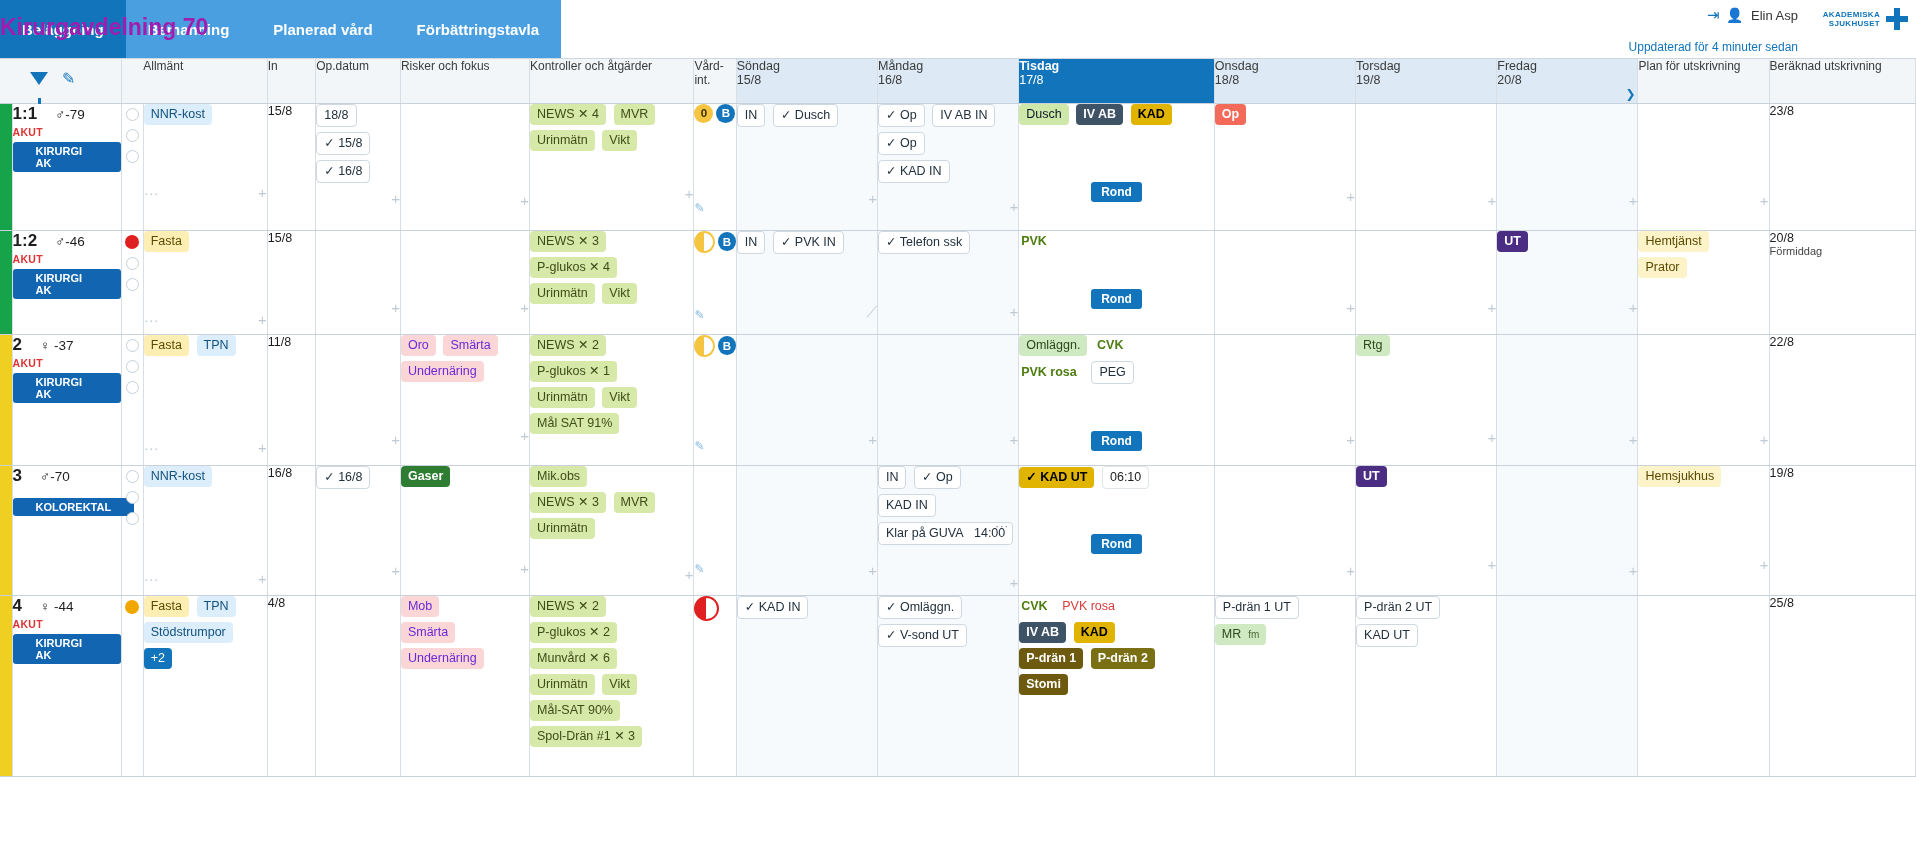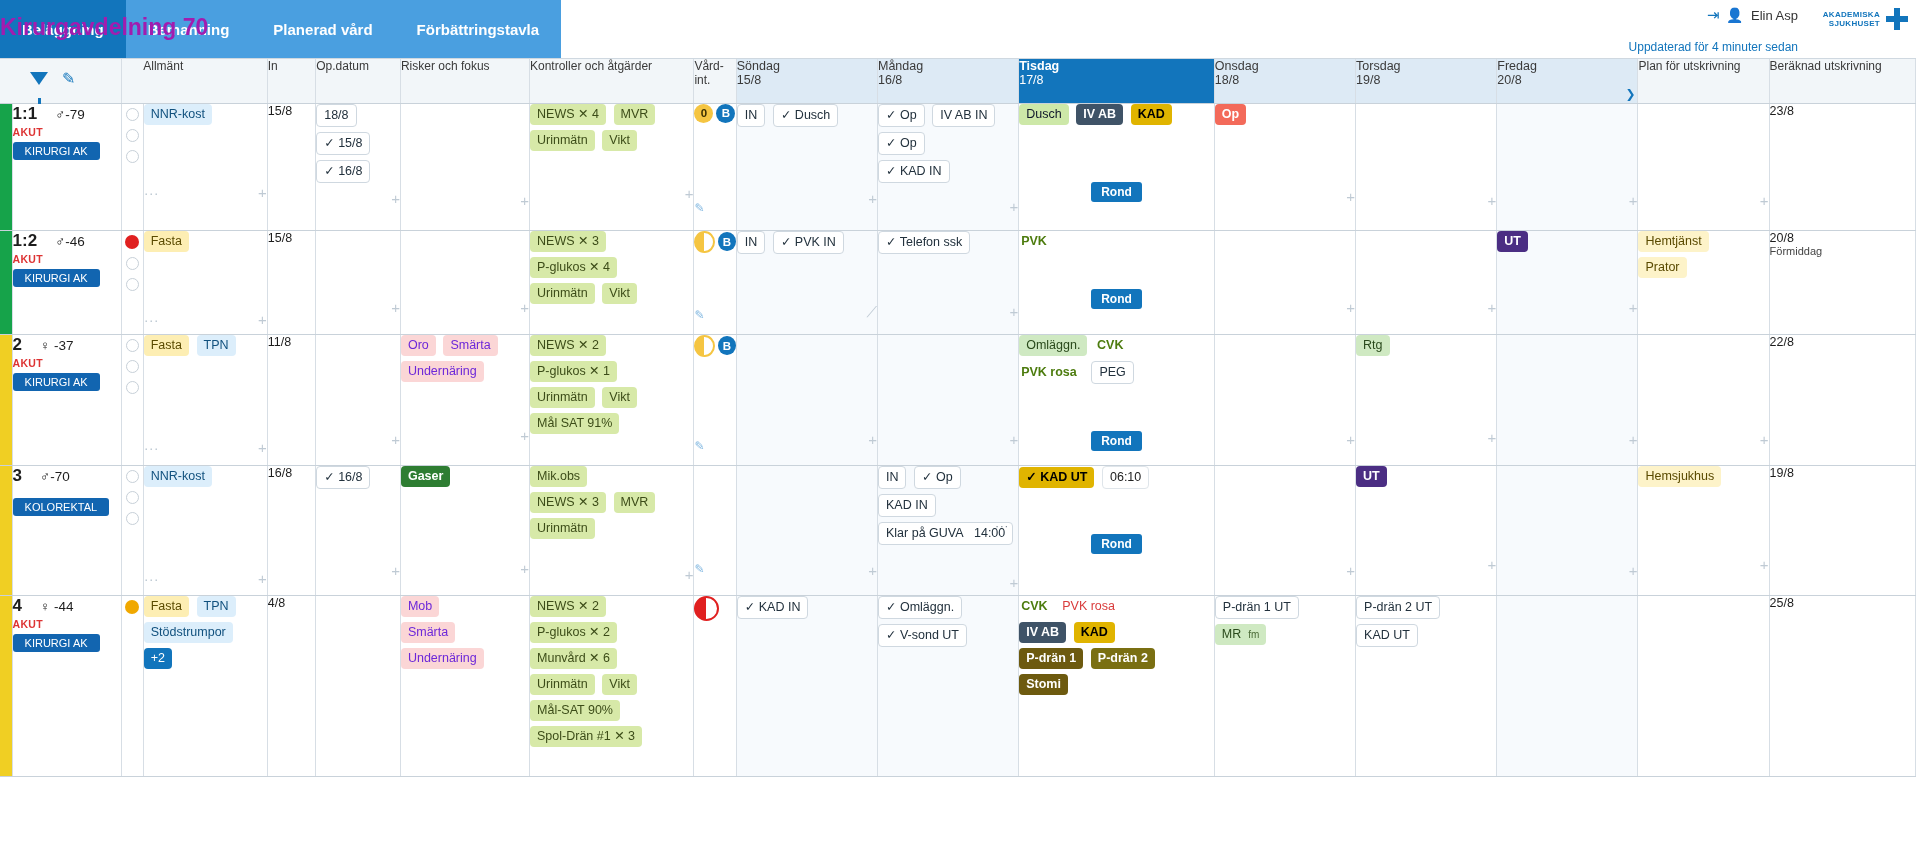--- a/index.html
+++ b/index.html
@@ -162,22 +162,22 @@
 
   .bar-green { background: #16a34a; }
   .bar-yellow { background: #f0cf23; }
   .statusbar { width: 12px; height: 100%; min-height: 40px; }
 
   .pat-id { font-size: 17px; font-weight: bold; color: #1d1d1d; display: inline-block; }
   .pat-sex { font-size: 13.5px; color: #1d1d1d; margin-left: 18px; }
   .akut { color: #d33; font-size: 10.5px; font-weight: bold; letter-spacing: .3px; margin-top: 2px; }
   .klinik {
     display: inline-block; margin-top: 4px;
-    background: #1265b0; color: #fff; font-size: 11px; font-weight: normal;
-    padding: 3px 12px; border-radius: 3px;
+    background: #1265b0; color: #fff; font-size: 11px; font-weight: bold;
+    padding: 3px 23px; border-radius: 3px;
   }
   .dotcol { display: flex; flex-direction: column; align-items: center; gap: 8px; padding-top: 4px; }
   .odot { width: 13px; height: 13px; border-radius: 50%; border: 1.4px solid #c7d0d8; background: #fff; }
   .fdot { width: 14px; height: 14px; border-radius: 50%; }
   .fdot.red { background: #e02020; }
   .fdot.orange { background: #f0a800; }
 
   
   .chip {
     display: inline-block;

